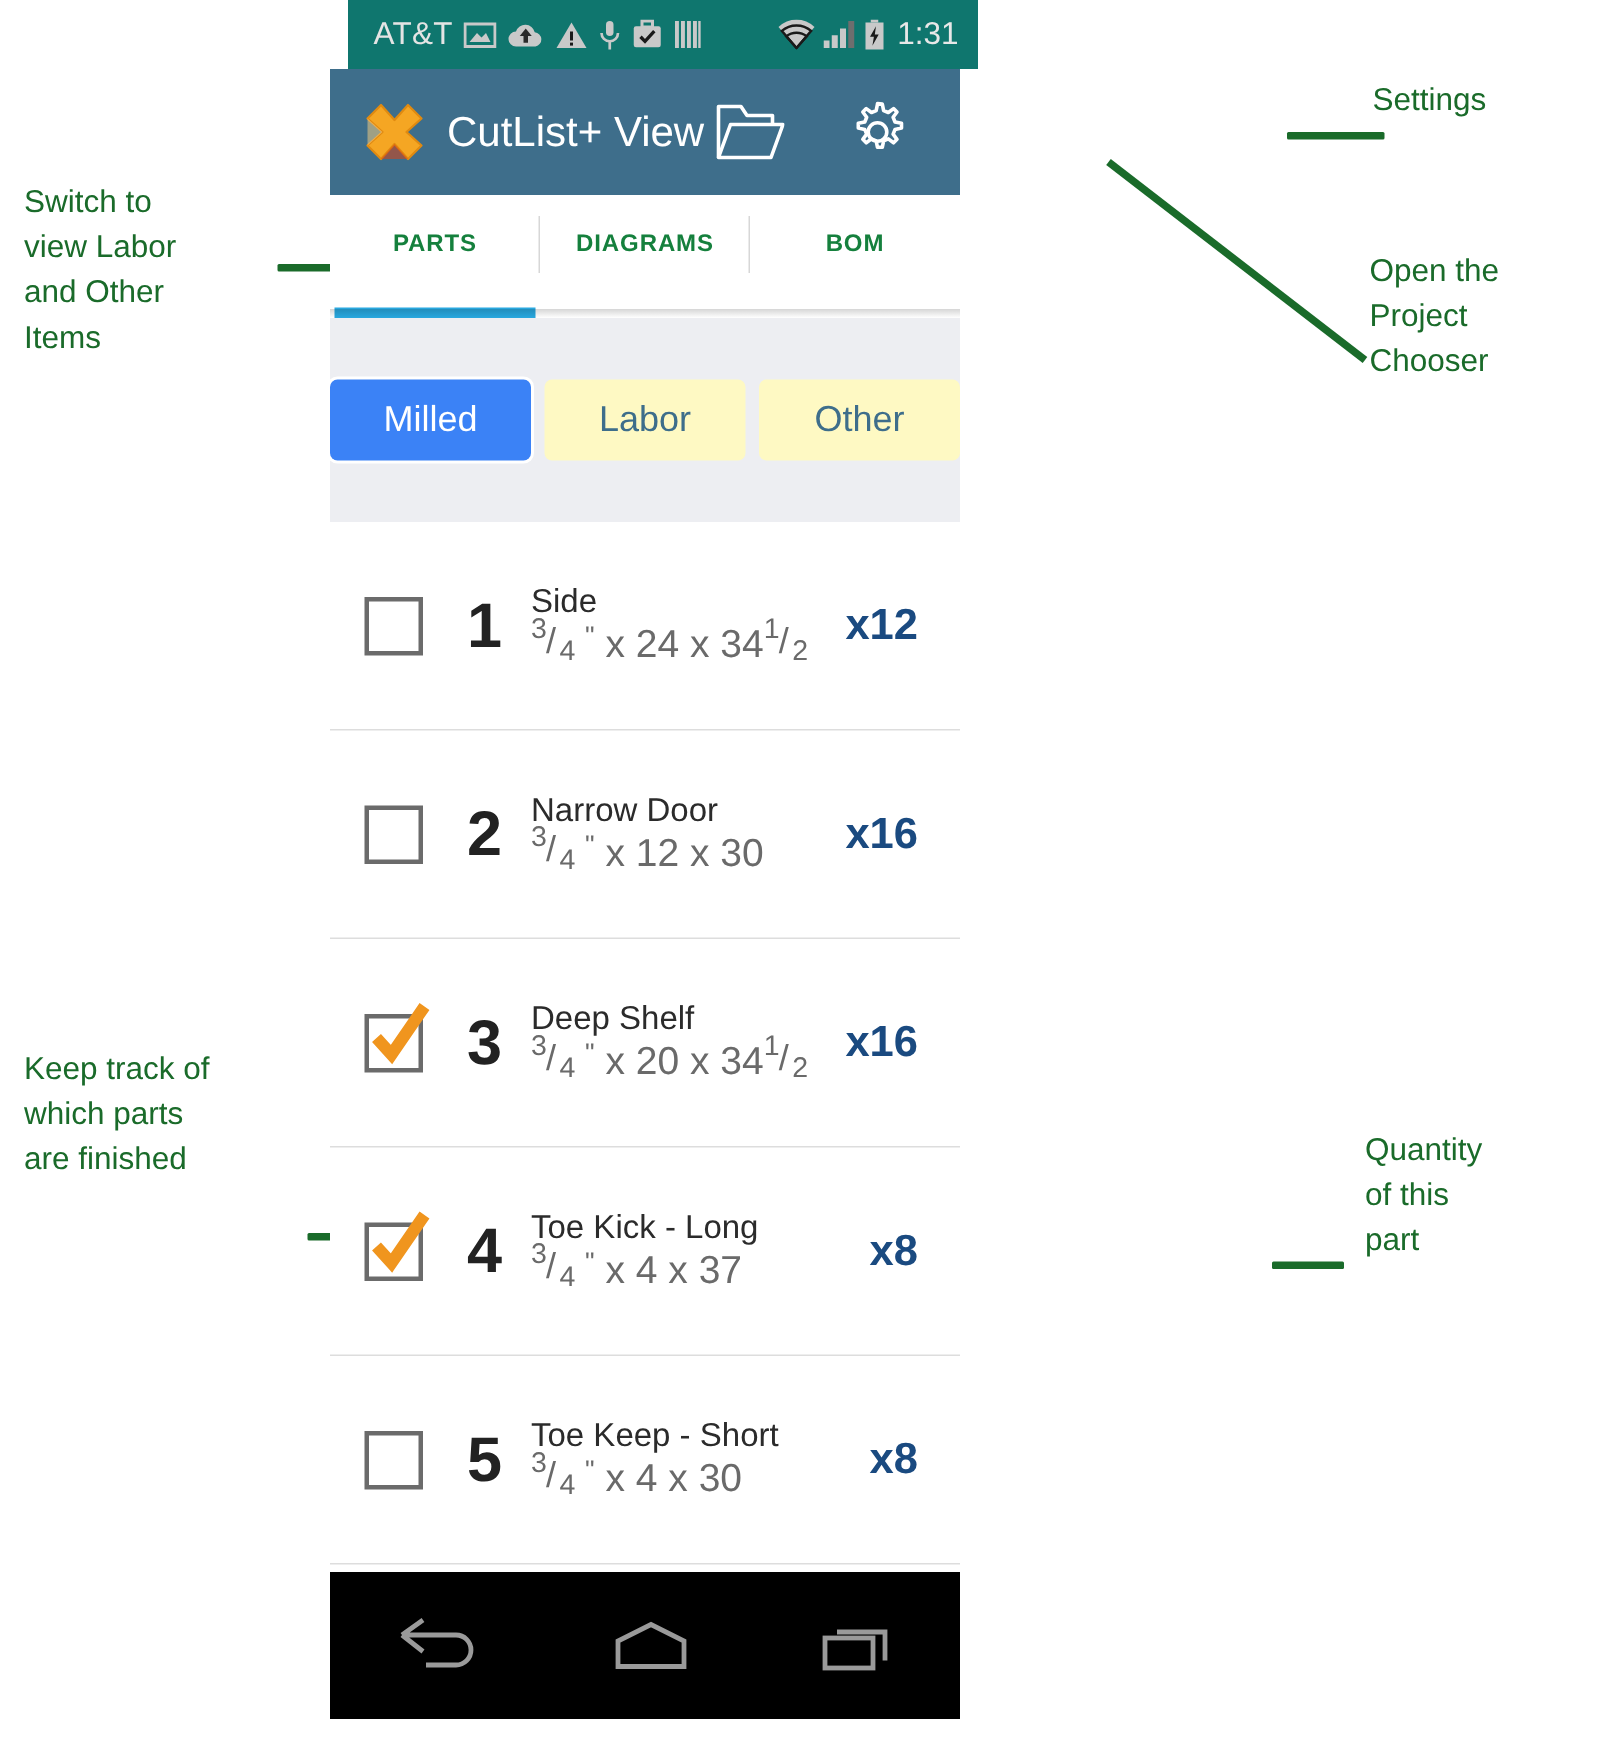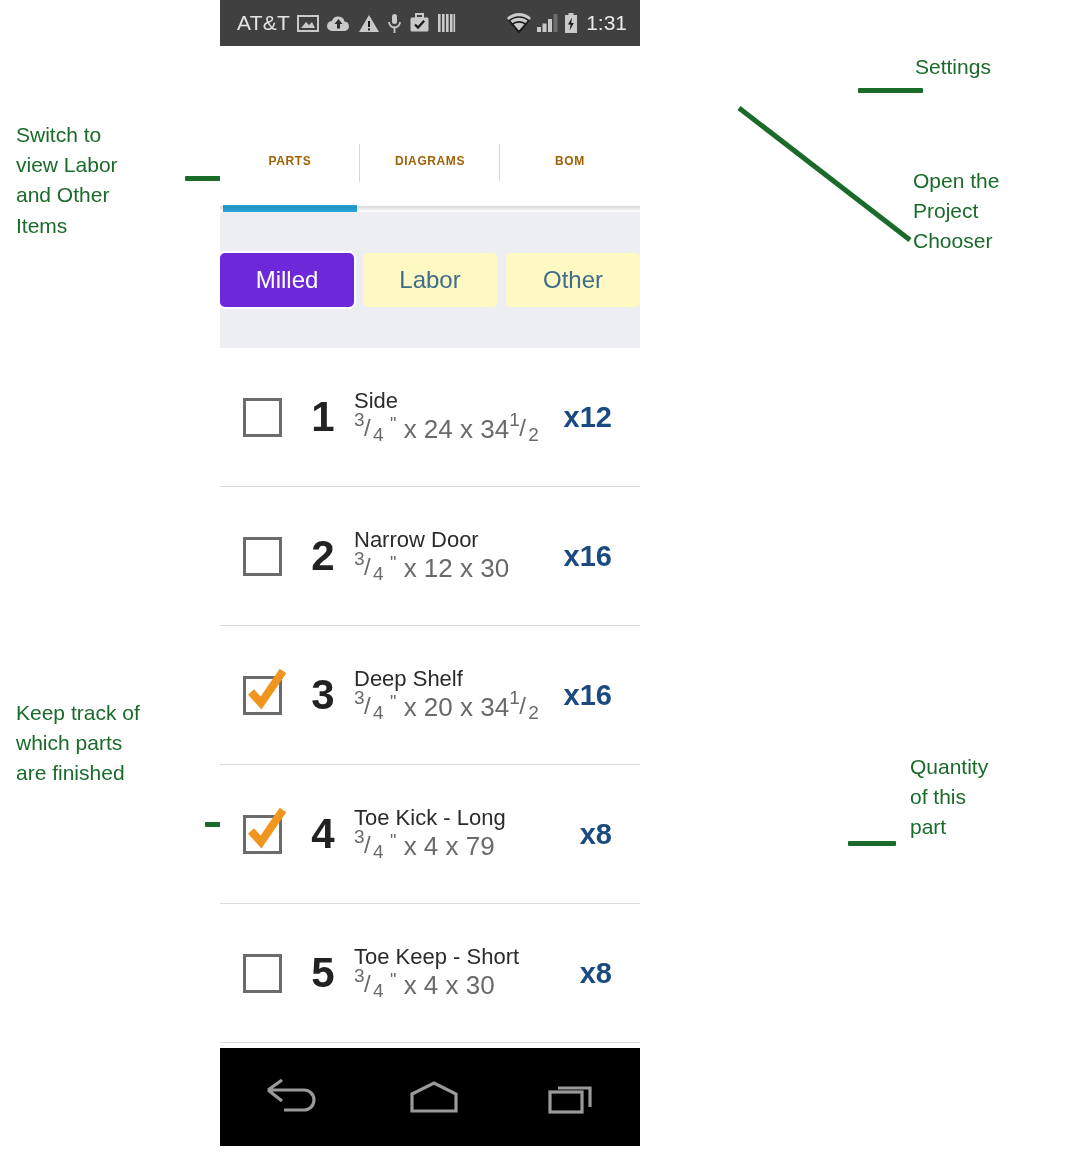--- a/index.html
+++ b/index.html
@@ -10,22 +10,22 @@
     position:relative;
     overflow:hidden;
   }
   
   #phone{
     position:absolute;left:220px;top:0;width:420px;height:1146px;
     background:#ffffff;
   }
   
   #statusbar{
-    position:absolute;left:0;top:0;width:420px;height:46px;
-    background:#404040;color:#d8d8d8;
+    position:absolute;left:12px;top:0;width:420px;height:46px;
+    background:#0f766e;color:#d8d8d8;
     display:flex;align-items:center;justify-content:flex-end;
   }
   #status-left{display:flex;align-items:center;gap:7px;padding-left:17px;}
   #carrier{font-size:21px;letter-spacing:.2px;color:#e4e4e4;font-family:"Liberation Sans",sans-serif;}
   #status-right{margin-left:auto;display:flex;align-items:center;gap:5px;padding-right:13px;}
   #clock{font-size:21px;color:#e8e8e8;padding-left:3px;}
   .sicon{display:block;}
   
   #appbar{
     position:absolute;left:0;top:46px;width:420px;height:84px;
@@ -40,21 +40,21 @@
   
   #tabs{
     position:absolute;left:0;top:130px;width:420px;height:82px;
     background:#ffffff;display:flex;
   }
   .tab{
     flex:1;display:flex;flex-direction:column;align-items:center;
     justify-content:flex-start;padding-top:24px;position:relative;
   }
   .tab-label{
-    font-size:12px;font-weight:bold;color:#a16207;letter-spacing:.6px;
+    font-size:16px;font-weight:bold;color:#15803d;letter-spacing:.6px;
   }
   .tab .sep{
     position:absolute;right:0;top:14px;width:1px;height:38px;background:#d7d7d7;
   }
   .tab:last-child .sep{display:none;}
   .tab-underline{
     position:absolute;left:3px;right:3px;bottom:0;height:7px;background:#29a8df;
   }
   #tabs-shadow{
     position:absolute;left:0;top:206px;width:420px;height:6px;
@@ -62,21 +62,21 @@
   }
   
   #segzone{
     position:absolute;left:0;top:212px;width:420px;height:136px;
     background:#edeef2;display:flex;align-items:center;justify-content:center;gap:9px;
   }
   .seg{
     border-radius:5px;font-size:24px;padding:13px 0;text-align:center;
     font-family:"Liberation Sans",sans-serif;
   }
-  .seg.on{background:#6d28d9;color:#ffffff;width:138px;box-shadow:0 0 0 2px #ffffff;}
+  .seg.on{background:#3b82f6;color:#ffffff;width:138px;box-shadow:0 0 0 2px #ffffff;}
   .seg.off{background:#fef9c3;color:#3e6e8b;width:138px;}
   
   #list{position:absolute;left:0;top:348px;width:420px;height:700px;background:#ffffff;}
   .row{
     position:relative;height:139px;display:flex;align-items:center;
     border-bottom:1px solid #dddddd;box-sizing:border-box;
   }
   .row:last-child{border-bottom:1px solid #dddddd;}
   .cbwrap{width:84px;display:flex;justify-content:center;align-items:center;position:relative;}
   .cbox{
@@ -199,20 +199,40 @@
       </svg>
       <svg class="sicon" width="14" height="21" viewBox="0 0 14 21">
         <rect x="4.5" y="0" width="5" height="2" fill="#c9c9c9"></rect>
         <rect x="1" y="2" width="12" height="18" fill="#c9c9c9"></rect>
         <path d="M8 4.5 L4 11.5 L6.6 11.5 L5.6 17.5 L9.8 10 L7.2 10 Z" fill="#1a1a1a"></path>
       </svg>
       <span id="clock">1:31</span>
     </div>
   </div>
 
+  <div id="appbar">
+    <svg id="logo" width="42" height="42" viewBox="0 0 42 42">
+      <path d="M12 3 L21 13 L30 3 L39 12 L29 21 L39 30 L30 39 L21 29 L12 39 L3 30 L13 21 L3 12 Z" fill="#f5a623" stroke="#e08a10" stroke-width="1.5" stroke-linejoin="round"></path>
+      <path d="M21 29 L12 39 L30 39 L21 29 Z" fill="#d84315" opacity=".55"></path>
+      <path d="M13 21 L3 12 L3 30 Z" fill="#ffd27f" opacity=".5"></path>
+    </svg>
+    <span id="apptitle">CutList+ View</span>
+    <div id="appbar-actions">
+      <svg width="46" height="40" viewBox="0 0 46 40">
+        <path d="M2 37 L2 3 L17 3 L21 9 L38 9 L38 15" fill="none" stroke="#ffffff" stroke-width="2.4" stroke-linejoin="round"></path>
+        <path d="M2 37 L10 15 L45 15 L37 37 Z" fill="none" stroke="#ffffff" stroke-width="2.4" stroke-linejoin="round"></path>
+      </svg>
+      <svg width="44" height="44" viewBox="0 0 44 44">
+        <g fill="none" stroke="#ffffff" stroke-width="2.4" stroke-linejoin="round">
+          <path d="M22 3 l3.2 .4 .9 4.3 3.1 1.3 3.5-2.6 2.3 2.3 -2.6 3.5 1.3 3.1 4.3 .9 0 3.2 -4.3 .9 -1.3 3.1 2.6 3.5 -2.3 2.3 -3.5-2.6 -3.1 1.3 -.9 4.3 -3.2 0 -.9-4.3 -3.1-1.3 -3.5 2.6 -2.3-2.3 2.6-3.5 -1.3-3.1 -4.3-.9 0-3.2 4.3-.9 1.3-3.1 -2.6-3.5 2.3-2.3 3.5 2.6 3.1-1.3 .9-4.3 z"></path>
+          <circle cx="22" cy="22" r="6.2"></circle>
+        </g>
+      </svg>
+    </div>
+  </div>
 
   <div id="tabs">
     <div class="tab">
       <span class="tab-label">PARTS</span>
       <span class="sep"></span>
       <span class="tab-underline"></span>
     </div>
     <div class="tab">
       <span class="tab-label">DIAGRAMS</span>
       <span class="sep"></span>
@@ -276,21 +296,21 @@
       <div class="cbwrap">
         <div class="cbox">
           <svg class="cmark" width="44" height="50" viewBox="0 0 44 50">
             <path d="M7 27 L17 38 L39 6" fill="none" stroke="#f0951e" stroke-width="8" stroke-linecap="butt" stroke-linejoin="miter"></path>
           </svg>
         </div>
       </div>
       <div class="rownum">4</div>
       <div class="rowtext">
         <div class="pname">Toe Kick - Long</div>
-        <div class="pdim"><span class="frac"><span class="nu">3</span><span class="sl">/</span><span class="de">4</span></span><span class="inmark">"</span> <span>x 4 x 79</span></div>
+        <div class="pdim"><span class="frac"><span class="nu">3</span><span class="sl">/</span><span class="de">4</span></span><span class="inmark">"</span> <span>x 4 x 37</span></div>
       </div>
       <div class="qty">x8</div>
     </div>
 
     <div class="row">
       <div class="cbwrap">
         <div class="cbox"></div>
       </div>
       <div class="rownum">5</div>
       <div class="rowtext">

